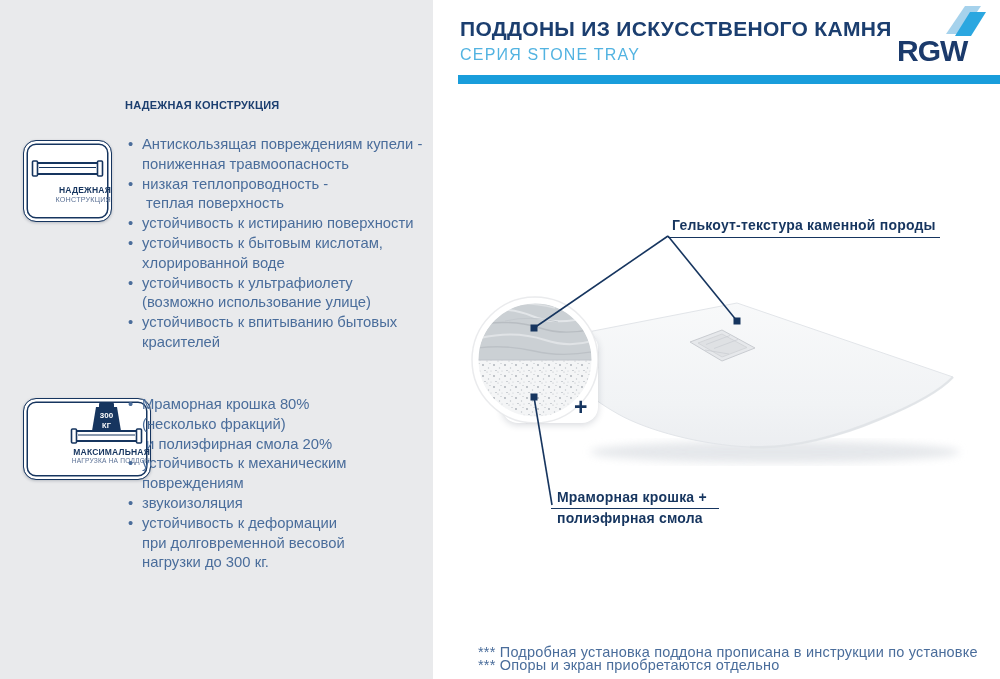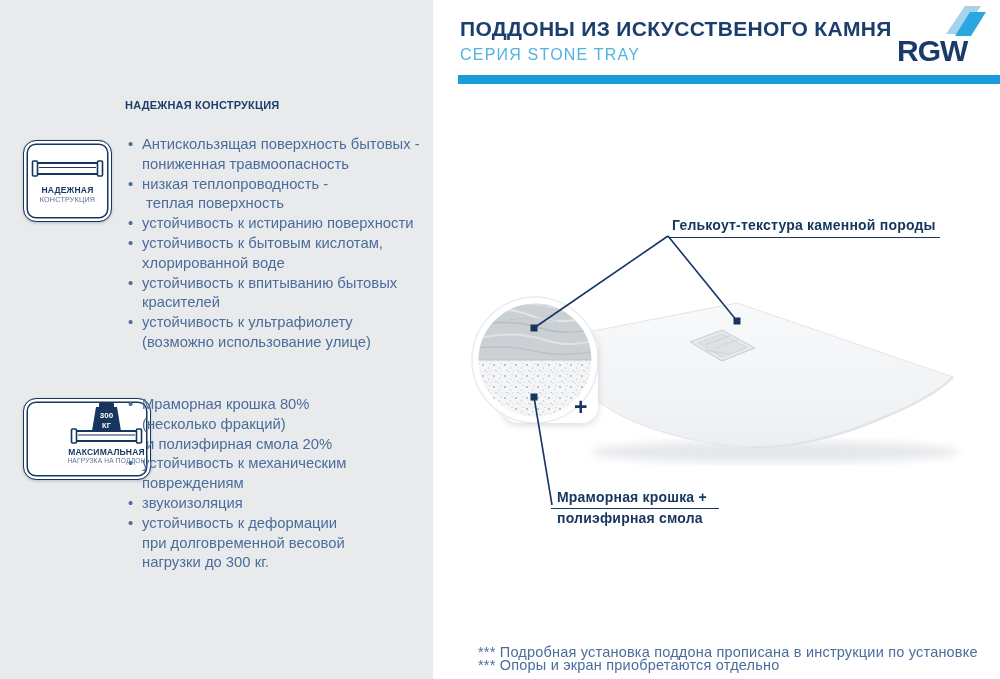--- a/index.html
+++ b/index.html
@@ -20,21 +20,21 @@
   .accent-bar{left:458px;top:75px;width:542px;height:9px;background:#199ddb;}
   .logo{left:896px;top:4px;width:96px;height:64px;}
 
   
   .left-heading{left:125px;top:99px;font-size:11px;font-weight:bold;color:#1b3e6f;letter-spacing:.2px;white-space:nowrap;}
 
   .icon-badge{
     width:87px;height:80px;background:#ffffff;border-radius:13px;
     border:1.5px solid #16355f;
     box-shadow:0 1px 3px rgba(40,50,70,.25), inset 0 0 0 2.5px #ffffff, inset 0 0 0 4px #16355f;
-    text-align:center;
+    text-align:right;
   }
   .icon-badge svg{display:block;margin:0 auto;}
   .icon-lbl1{font-size:8.5px;font-weight:bold;color:#16355f;letter-spacing:.2px;}
   .icon-lbl2{font-size:7.2px;color:#5a7095;letter-spacing:.2px;}
 
   .feature-list{list-style:none;margin:0;padding:0;width:300px;
     font-size:14.8px;line-height:19.8px;color:#4a6d9b;}
   .feature-list li{position:relative;padding-left:15px;white-space:pre-line;}
   .feature-list li::before{content:"•";position:absolute;left:1px;top:0;color:#4a6d9b;}
   .list1{left:127px;top:135px;}
@@ -80,31 +80,31 @@
     <rect x="12" y="22" width="63" height="11" rx="1.5" fill="#ffffff" stroke="#16355f" stroke-width="2"></rect>
     <line x1="15" y1="26.5" x2="72" y2="26.5" stroke="#16355f" stroke-width="1.1"></line>
     <rect x="8.5" y="20" width="5" height="15" rx="1" fill="#ffffff" stroke="#16355f" stroke-width="1.6"></rect>
     <rect x="73.5" y="20" width="5" height="15" rx="1" fill="#ffffff" stroke="#16355f" stroke-width="1.6"></rect>
   </svg>
   <div class="icon-lbl1">НАДЕЖНАЯ</div>
   <div class="icon-lbl2">КОНСТРУКЦИЯ</div>
 </div>
 
 <ul class="abs feature-list list1">
-  <li>Антискользящая поверхность бытовых -
+  <li>Антискользящая повреждениям купели -
 пониженная травмоопасность</li>
   <li>низкая теплопроводность -
 &nbsp;теплая поверхность</li>
   <li>устойчивость к истиранию поверхности</li>
   <li>устойчивость к бытовым кислотам,
 хлорированной воде</li>
+  <li>устойчивость к ультрафиолету
+(возможно использование улице)</li>
   <li>устойчивость к впитыванию бытовых
 красителей</li>
-  <li>устойчивость к ультрафиолету
-(возможно использование улице)</li>
 </ul>
 
 <div class="abs icon-badge" style="left:23px;top:398px;padding-left:39px;">
   <svg width="87" height="48" viewBox="0 0 87 48">
     <rect x="12" y="32" width="63" height="10" rx="1.5" fill="#ffffff" stroke="#16355f" stroke-width="2"></rect>
     <line x1="15" y1="36" x2="72" y2="36" stroke="#16355f" stroke-width="1"></line>
     <rect x="8.5" y="30" width="5" height="14" rx="1" fill="#ffffff" stroke="#16355f" stroke-width="1.6"></rect>
     <rect x="73.5" y="30" width="5" height="14" rx="1" fill="#ffffff" stroke="#16355f" stroke-width="1.6"></rect>
     <rect x="36" y="3" width="15" height="7" rx="2.5" fill="#16355f"></rect>
     <path d="M 33 8 L 54 8 L 58 32 L 29 32 Z" fill="#16355f"></path>

